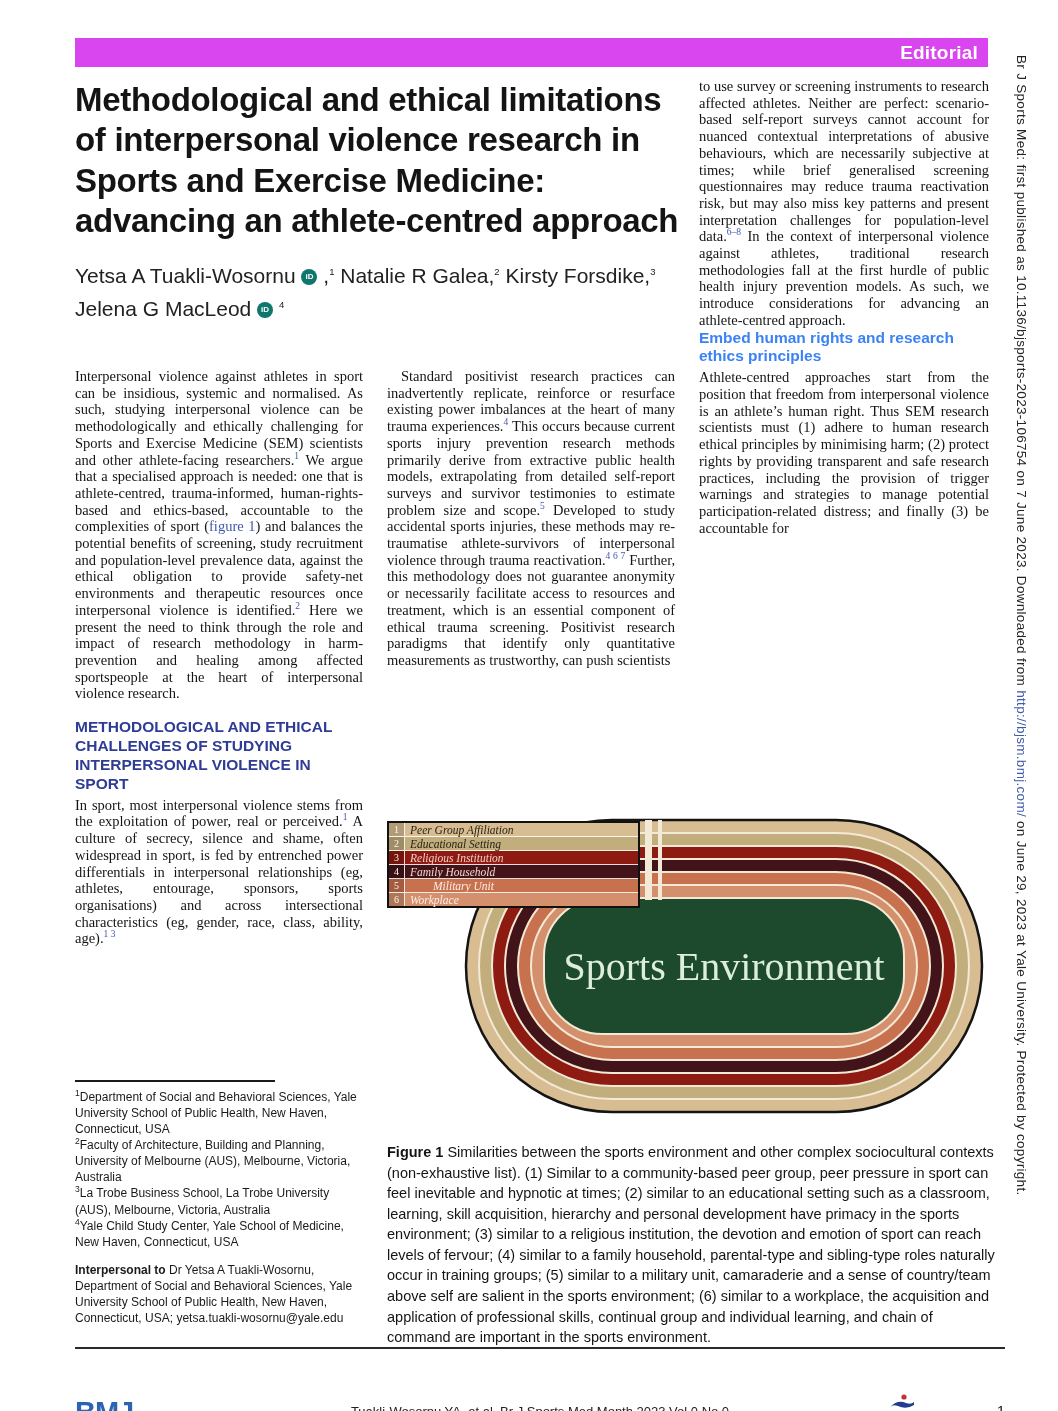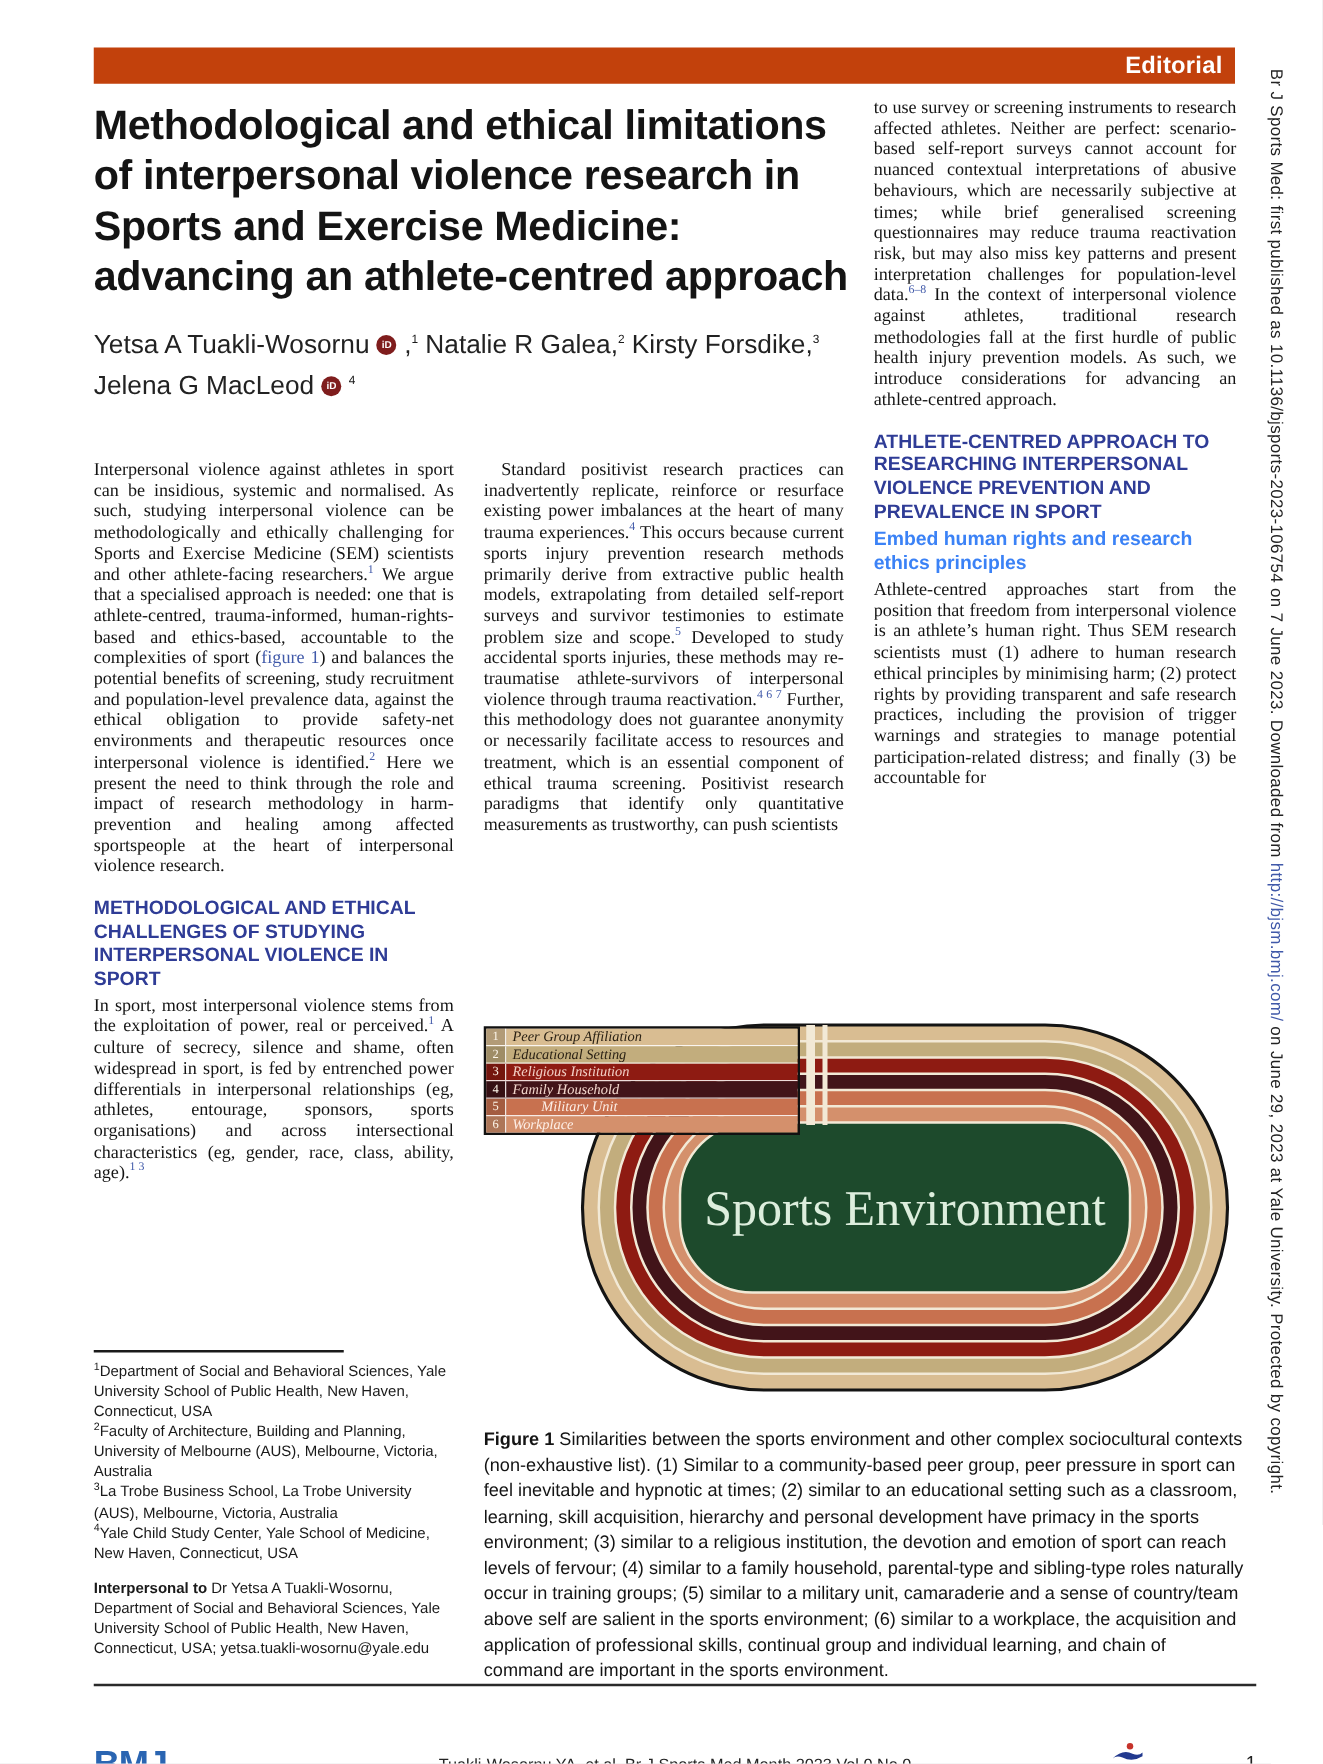--- a/index.html
+++ b/index.html
@@ -1,20 +1,20 @@
 <!DOCTYPE html>
 <html><head>
 <meta charset="utf-8">
 <style>
   html,body{margin:0;padding:0;background:#e8e8e8;}
   .page{position:relative;width:1058px;height:1411px;background:#ffffff;overflow:hidden;
         font-family:"Liberation Sans",sans-serif;color:#1a1a1a;margin:0 auto;}
 
   
-  .banner{position:absolute;left:75px;top:38px;width:913px;height:29px;background:#c2410c;
+  .banner{position:absolute;left:75px;top:38px;width:913px;height:29px;background:#d946ef;
           display:flex;align-items:center;justify-content:flex-end;}
   .banner .label{color:#fff;font-weight:bold;font-size:19px;padding-right:10px;letter-spacing:.2px;}
 
   .title{position:absolute;left:75px;top:80px;width:720px;font-size:33px;font-weight:bold;
          line-height:1.22;letter-spacing:-.3px;color:#141414;}
 
   .authors{position:absolute;left:75px;top:260px;width:660px;font-size:21px;line-height:1.55;color:#222;}
 
   
   .col{position:absolute;width:288px;font-family:"Liberation Serif",serif;font-size:14.5px;
@@ -28,21 +28,21 @@
             line-height:1.22;color:#2f3c96;margin:16px 0 3px 0;text-align:left;}
   .sub-head{font-family:"Liberation Sans",sans-serif;font-weight:bold;font-size:15.5px;
             line-height:1.22;color:#3b82f6;margin:0 0 3px 0;text-align:left;}
 
   
   .seg-sup{vertical-align:super;font-size:9.5px;color:#4059a9;line-height:0;}
   .seg-supk{vertical-align:super;font-size:9.5px;color:#1a1a1a;line-height:0;}
   .seg-link{color:#4059a9;}
   .seg-i{}
   .seg-b{font-weight:bold;}
-  .seg-orcid{display:inline-block;width:16px;height:16px;border-radius:50%;background:#7f1d1d;
+  .seg-orcid{display:inline-block;width:16px;height:16px;border-radius:50%;background:#0f766e;
              color:#fff;font-family:"Liberation Sans",sans-serif;font-size:8px;font-weight:bold;
              text-align:center;line-height:16px;vertical-align:middle;font-style:normal;}
 
   
   .footnotes{position:absolute;left:75px;top:1080px;width:290px;font-size:12px;line-height:1.34;color:#1a1a1a;}
   .footnotes .rule{width:200px;border-top:2px solid #1a1a1a;margin-bottom:7px;}
   .footnotes p{margin:0;}
   .footnotes .corr{margin-top:12px;}
   .footnotes .seg-supk{font-size:8.5px;}
 
@@ -102,21 +102,20 @@
     <h2 class="sec-head">METHODOLOGICAL AND ETHICAL CHALLENGES OF STUDYING INTERPERSONAL VIOLENCE IN SPORT</h2>
     <p><span>In sport, most interpersonal violence stems from the exploitation of power, real or perceived.</span><span class="seg-sup">1</span><span> A culture of secrecy, silence and shame, often widespread in sport, is fed by entrenched power differentials in interpersonal relationships (eg, athletes, entourage, sponsors, sports organisations) and across intersectional characteristics (eg, gender, race, class, ability, age).</span><span class="seg-sup">1 3</span></p>
   </div>
 
   <div class="col col-mid">
     <p class="indent"><span>Standard positivist research practices can inadvertently replicate, reinforce or resurface existing power imbalances at the heart of many trauma experiences.</span><span class="seg-sup">4</span><span> This occurs because current sports injury prevention research methods primarily derive from extractive public health models, extrapolating from detailed self-report surveys and survivor testimonies to estimate problem size and scope.</span><span class="seg-sup">5</span><span> Developed to study accidental sports injuries, these methods may re-traumatise athlete-survivors of interpersonal violence through trauma reactivation.</span><span class="seg-sup">4 6 7</span><span> Further, this methodology does not guarantee anonymity or necessarily facilitate access to resources and treatment, which is an essential component of ethical trauma screening. Positivist research paradigms that identify only quantitative measurements as trustworthy, can push scientists</span></p>
   </div>
 
   <div class="col col-right">
     <p><span>to use survey or screening instruments to research affected athletes. Neither are perfect: scenario-based self-report surveys cannot account for nuanced contextual interpretations of abusive behaviours, which are necessarily subjective at times; while brief generalised screening questionnaires may reduce trauma reactivation risk, but may also miss key patterns and present interpretation challenges for population-level data.</span><span class="seg-sup">6–8</span><span> In the context of interpersonal violence against athletes, traditional research methodologies fall at the first hurdle of public health injury prevention models. As such, we introduce considerations for advancing an athlete-centred approach.</span></p>
-    <h2 class="sec-head">ATHLETE-CENTRED APPROACH TO RESEARCHING INTERPERSONAL VIOLENCE PREVENTION AND PREVALENCE IN SPORT</h2>
     <h3 class="sub-head">Embed human rights and research ethics principles</h3>
     <p><span>Athlete-centred approaches start from the position that freedom from interpersonal violence is an athlete’s human right. Thus SEM research scientists must (1) adhere to human research ethical principles by minimising harm; (2) protect rights by providing transparent and safe research practices, including the provision of trigger warnings and strategies to manage potential participation-related distress; and finally (3) be accountable for</span></p>
   </div>
 
   <div class="footnotes">
     <div class="rule"></div>
     <p><span class="seg-supk">1</span><span>Department of Social and Behavioral Sciences, Yale University School of Public Health, New Haven, Connecticut, USA</span></p>
     <p><span class="seg-supk">2</span><span>Faculty of Architecture, Building and Planning, University of Melbourne (AUS), Melbourne, Victoria, Australia</span></p>
     <p><span class="seg-supk">3</span><span>La Trobe Business School, La Trobe University (AUS), Melbourne, Victoria, Australia</span></p>
     <p><span class="seg-supk">4</span><span>Yale Child Study Center, Yale School of Medicine, New Haven, Connecticut, USA</span></p>

